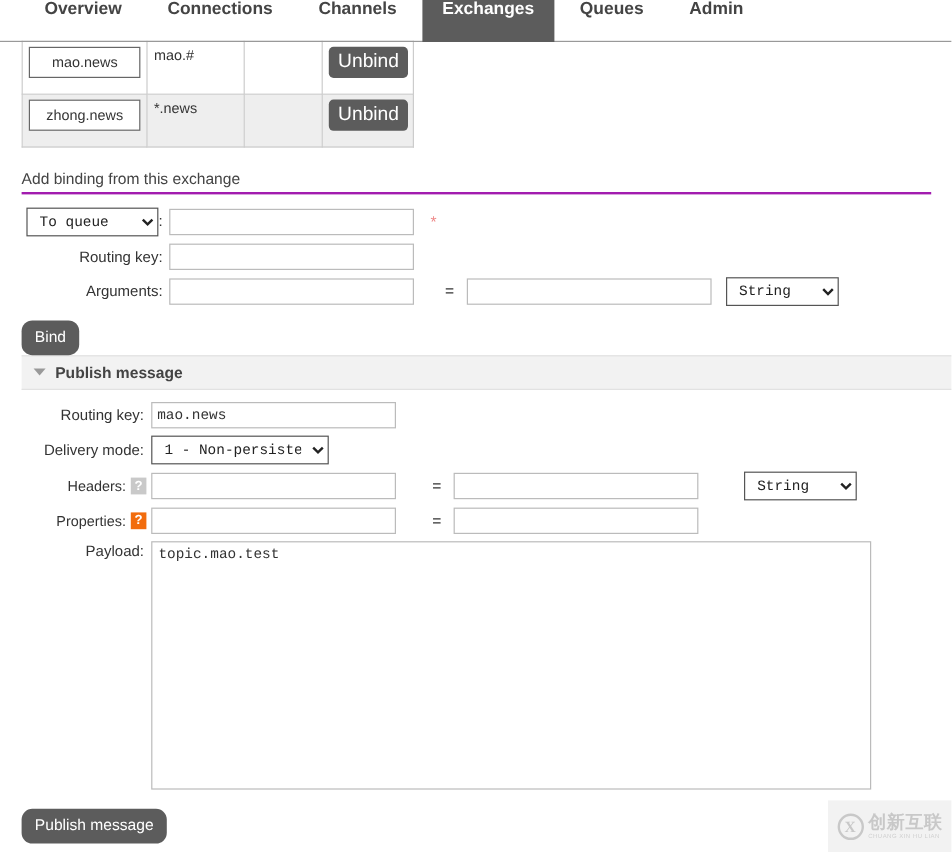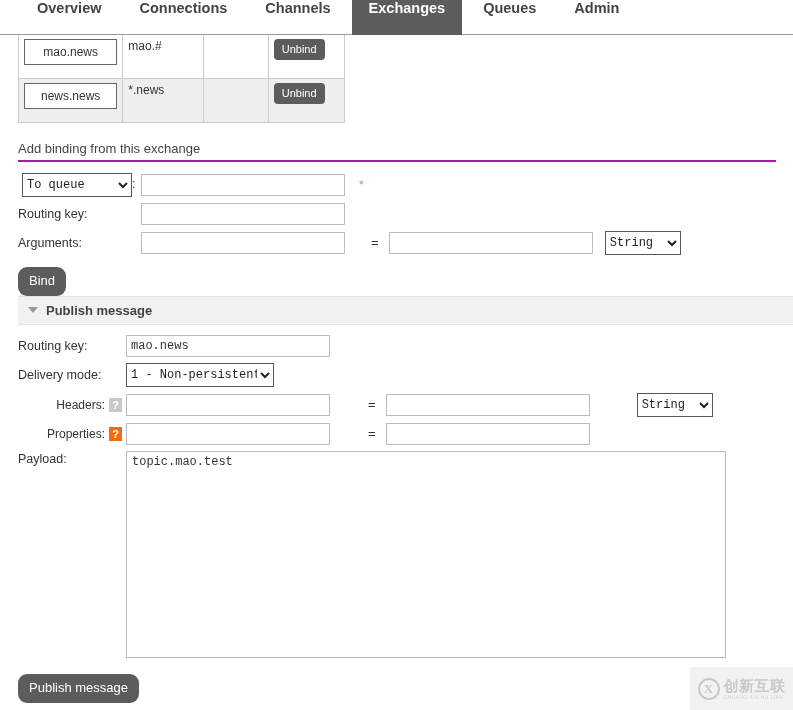--- a/index.html
+++ b/index.html
@@ -84,21 +84,21 @@
   }
   .rk-text { font-size: 12px; color: #333; line-height: 1.1; }
 
   .btn {
     display: inline-block;
     background: #5c5c5c;
     color: #fff;
     border: none;
     border-radius: 4px;
     padding: 5px 9px;
-    font-size: 11px;
+    font-size: 16px;
     font-family: "Liberation Sans", sans-serif;
     cursor: pointer;
     line-height: 1.15;
   }
   .btn-unbind { padding: 4px 8px; }
 
   
   .section-head {
     margin: 18px 0 0 18px;
     width: 758px;
@@ -127,20 +127,21 @@
     border-left: 5px solid transparent;
     border-right: 5px solid transparent;
     border-top: 6px solid #999;
     margin: 0 8px 0 10px;
   }
 
   
   .form-table { border-collapse: collapse; margin-left: 18px; }
   .form-table td { padding: 3px 0; vertical-align: middle; }
   td.lbl {
+    text-align: right;
     padding-right: 6px;
     font-size: 12.5px;
     color: #333;
     white-space: nowrap;
     width: 108px;
   }
   .txt {
     border: 1px solid #bbb;
     background: #fff;
     height: 22px;
@@ -154,25 +155,25 @@
   .w-main { width: 204px; }
   .w-arg  { width: 204px; }
   .w-val  { width: 204px; }
   .sel {
     border: 1px solid #555;
     background: #fff;
     height: 24px;
     font-family: "Liberation Mono", monospace;
     font-size: 12px;
     color: #222;
-    padding: 1px 0;
+    padding: 1px 6px;
     outline: none;
   }
   .sel-toqueue { width: 110px; }
-  .sel-type { width: 76px; }
+  .sel-type { width: 94px; }
   .sel-delivery { width: 148px; }
   .star { color: #e88; font-size: 13px; padding-left: 10px; }
   .eq { padding: 0 7px; color: #333; font-size: 13px; }
 
   .help {
     display: inline-block;
     width: 13px;
     height: 14px;
     line-height: 14px;
     text-align: center;
@@ -265,21 +266,21 @@
         </td>
         <td class="col-args">
           <span></span>
         </td>
         <td class="col-act">
           <button class="btn btn-unbind">Unbind</button>
         </td>
       </tr>
       <tr class="row-even">
         <td class="col-to">
-          <a class="queue-link">news.news</a>
+          <a class="queue-link">zhong.news</a>
         </td>
         <td class="col-rk">
           <span class="rk-text">*.news</span>
         </td>
         <td class="col-args">
           <span></span>
         </td>
         <td class="col-act">
           <button class="btn btn-unbind">Unbind</button>
         </td>

